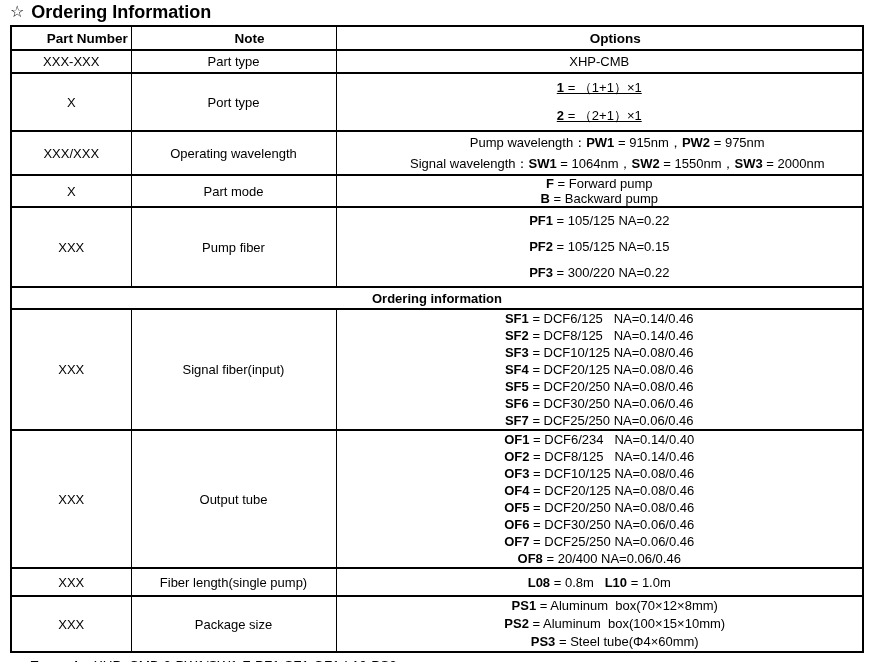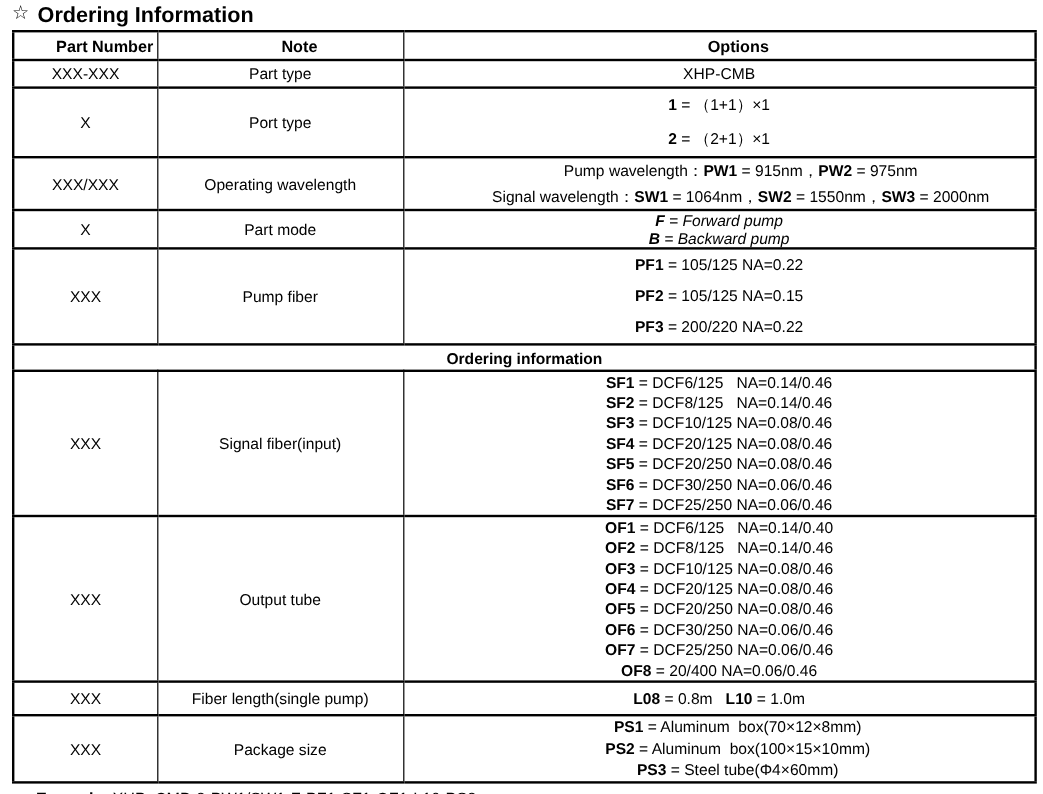--- a/index.html
+++ b/index.html
@@ -65,23 +65,23 @@
   tbody tr:nth-child(1)  { height: 23px; }
   tbody tr:nth-child(2)  { height: 57px; }
   tbody tr:nth-child(3)  { height: 42px; }
   tbody tr:nth-child(4)  { height: 31px; }
   tbody tr:nth-child(5)  { height: 78px; }
   tbody tr:nth-child(6)  { height: 22px; }
   tbody tr:nth-child(7)  { height: 121px; }
   tbody tr:nth-child(8)  { height: 135px; }
   tbody tr:nth-child(9)  { height: 28px; }
   tbody tr:nth-child(10) { height: 54px; }
-  tbody tr:nth-child(2)  .opt-line { line-height: 28px; }
+  tbody tr:nth-child(2)  .opt-line { line-height: 28px; text-decoration: underline; }
   tbody tr:nth-child(3)  .opt-line { line-height: 21px; padding-left: 36px; }
-  tbody tr:nth-child(4)  .opt-line { line-height: 15px; font-style: italic; }
+  tbody tr:nth-child(4)  .opt-line { line-height: 15px; }
   tbody tr:nth-child(5)  .opt-line { line-height: 26px; }
   tbody tr:nth-child(10) .opt-line { line-height: 18px; padding-left: 31px; }
   .example {
     margin: 5px 0 0 20px;
     font-size: 13.5px;
   }
   .example .ex-label { font-weight: bold; }
 </style>
 </head>
 <body>
@@ -137,21 +137,21 @@
             <div class="opt-line"><b>F</b><span> = Forward pump</span></div>
             <div class="opt-line"><b>B</b><span> = Backward pump</span></div>
           </td>
         </tr>
         <tr>
           <td>XXX</td>
           <td>Pump fiber</td>
           <td>
             <div class="opt-line"><b>PF1</b><span> = 105/125 NA=0.22</span></div>
             <div class="opt-line"><b>PF2</b><span> = 105/125 NA=0.15</span></div>
-            <div class="opt-line"><b>PF3</b><span> = 200/220 NA=0.22</span></div>
+            <div class="opt-line"><b>PF3</b><span> = 300/220 NA=0.22</span></div>
           </td>
         </tr>
         <tr>
           <td colspan="3" class="section-cell">Ordering information</td>
         </tr>
         <tr>
           <td>XXX</td>
           <td>Signal fiber(input)</td>
           <td>
             <div class="opt-line"><b>SF1</b><span> = DCF6/125   NA=0.14/0.46</span></div>
@@ -160,21 +160,21 @@
             <div class="opt-line"><b>SF4</b><span> = DCF20/125 NA=0.08/0.46</span></div>
             <div class="opt-line"><b>SF5</b><span> = DCF20/250 NA=0.08/0.46</span></div>
             <div class="opt-line"><b>SF6</b><span> = DCF30/250 NA=0.06/0.46</span></div>
             <div class="opt-line"><b>SF7</b><span> = DCF25/250 NA=0.06/0.46</span></div>
           </td>
         </tr>
         <tr>
           <td>XXX</td>
           <td>Output tube</td>
           <td>
-            <div class="opt-line"><b>OF1</b><span> = DCF6/125   NA=0.14/0.40</span></div>
+            <div class="opt-line"><b>OF1</b><span> = DCF6/234   NA=0.14/0.40</span></div>
             <div class="opt-line"><b>OF2</b><span> = DCF8/125   NA=0.14/0.46</span></div>
             <div class="opt-line"><b>OF3</b><span> = DCF10/125 NA=0.08/0.46</span></div>
             <div class="opt-line"><b>OF4</b><span> = DCF20/125 NA=0.08/0.46</span></div>
             <div class="opt-line"><b>OF5</b><span> = DCF20/250 NA=0.08/0.46</span></div>
             <div class="opt-line"><b>OF6</b><span> = DCF30/250 NA=0.06/0.46</span></div>
             <div class="opt-line"><b>OF7</b><span> = DCF25/250 NA=0.06/0.46</span></div>
             <div class="opt-line"><b>OF8</b><span> = 20/400 NA=0.06/0.46</span></div>
           </td>
         </tr>
         <tr>

